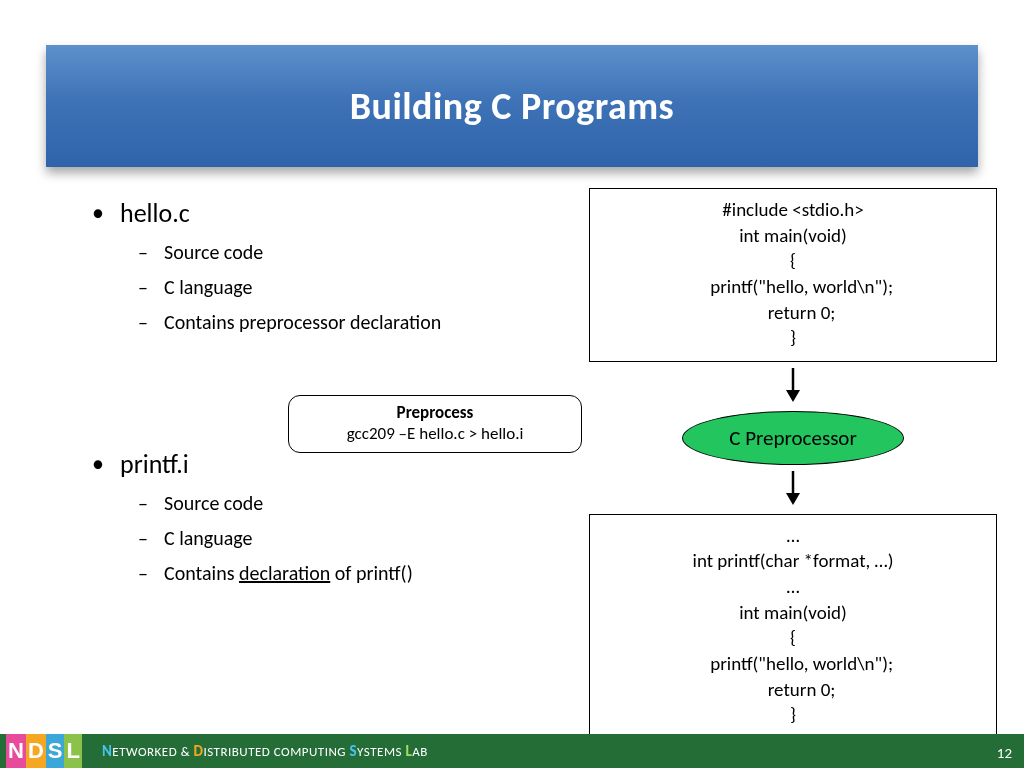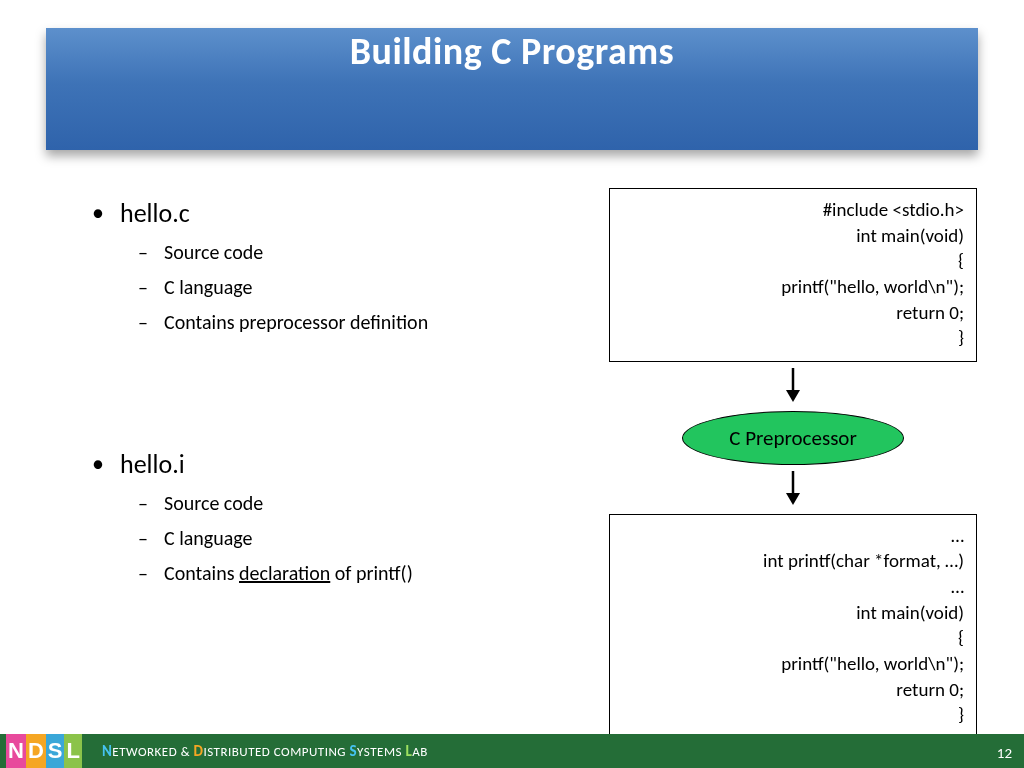--- a/index.html
+++ b/index.html
@@ -15,28 +15,28 @@
   .slide {
     position: relative;
     width: 1024px;
     height: 768px;
     box-sizing: border-box;
     border: 20px solid #fff;
     background: #fff;
   }
   .title-bar {
     position: absolute;
-    top: 8px;
+    top: 25px;
     left: 26px;
     right: 26px;
     height: 122px;
     background: linear-gradient(to bottom, #5d90cc 0%, #3e73b7 45%, #2f63ab 100%);
     box-shadow: 0 6px 10px rgba(0,0,0,0.35);
     display: flex;
-    align-items: flex-start;
+    align-items: center;
     justify-content: center;
   }
   .title-bar h1 {
     margin: 0;
     color: #fff;
     font-size: 38px;
     font-weight: 700;
     letter-spacing: 0.5px;
   }
 
@@ -101,26 +101,26 @@
   .right-col {
     position: absolute;
     top: 168px;
     left: 578px;
     width: 390px;
     display: flex;
     flex-direction: column;
     align-items: center;
   }
   .code-box {
-    width: 368px;
+    width: 408px;
     border: 1.5px solid #000;
     padding: 8px 12px 10px 12px;
     font-size: 19px;
     line-height: 1.35;
-    text-align: right;
+    text-align: center;
     box-sizing: border-box;
     white-space: pre;
     background: #fff;
   }
   .code-box.tall { min-height: 200px; }
   .arrow-down {
     font-size: 30px;
     line-height: 1;
     margin: 4px 0;
     font-weight: 700;
@@ -192,37 +192,41 @@
     <h1>Building C Programs</h1>
   </div>
 
   <div class="content-left">
     <ul class="top">
       <li>
         <span>hello.c</span>
         <ul class="sub">
           <li>Source code</li>
           <li>C language</li>
-          <li>Contains preprocessor definition</li>
+          <li>Contains preprocessor declaration</li>
         </ul>
       </li>
     </ul>
 
     <ul class="top" style="margin-top:108px;">
       <li>
-        <span>hello.i</span>
+        <span>printf.i</span>
         <ul class="sub">
           <li>Source code</li>
           <li>C language</li>
           <li><span>Contains </span><span class="underline">declaration</span><span> of printf()</span></li>
         </ul>
       </li>
     </ul>
   </div>
 
+  <div class="preprocess-box">
+    <div class="pb-title">Preprocess</div>
+    <div class="pb-cmd">gcc209 –E hello.c &gt; hello.i</div>
+  </div>
 
   <div class="right-col">
     <div class="code-box">#include &lt;stdio.h&gt;
 int main(void)
 {
     printf("hello, world\n");
     return 0;
 }</div>
     <div class="arrow-down">
       <svg width="18" height="36" viewBox="0 0 18 36">

